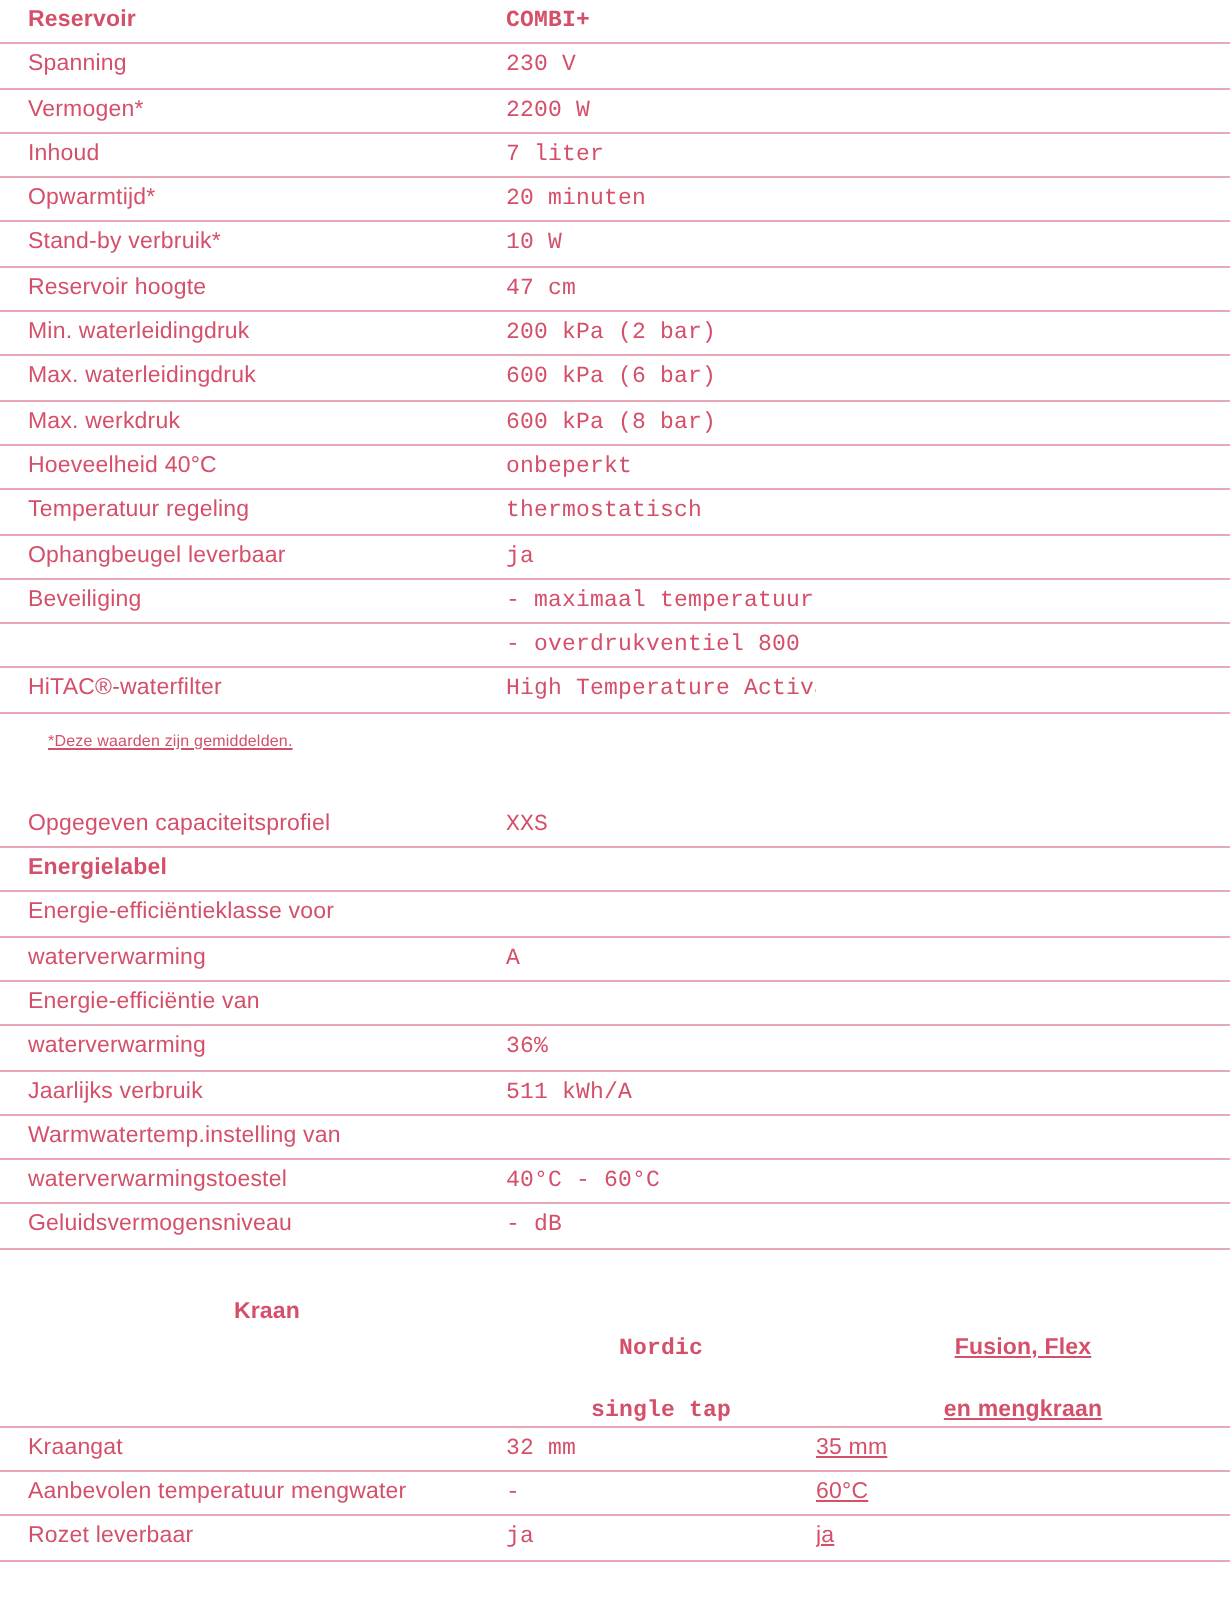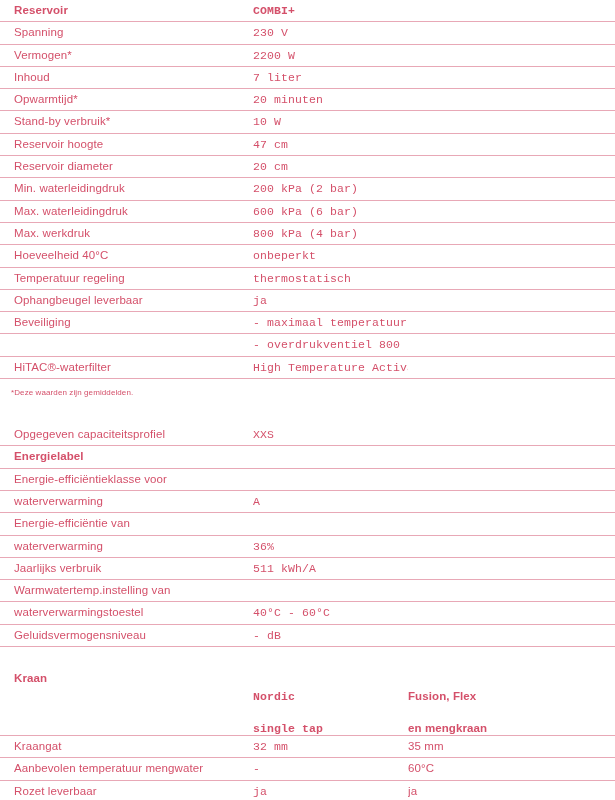--- a/index.html
+++ b/index.html
@@ -45,39 +45,41 @@
     height: 21.3px;
     padding: 0;
     white-space: nowrap;
     overflow: hidden;
   }
   .row.header td {
     font-weight: bold;
   }
   .col-label { width: 253px; padding-left: 14px !important; box-sizing: border-box; }
   .col-val1 { width: 155px; font-family: Liberation Mono, monospace; }
-  .col-val2 { width: auto; }
+  .col-val2 { width: auto; text-decoration: underline; }
 
   .section {
     margin: 0;
   }
   .note {
     font-size: 8px;
     color: #d4506a;
-    padding-left: 11px;
+    padding-left: 24px;
     padding-top: 9px;
     letter-spacing: 0.1px;
+    text-decoration: underline;
   }
   .gap-lg { height: 27px; }
   .gap-md { height: 22px; }
   .two-line-head td {
     white-space: normal;
     line-height: 13.5px;
     padding-top: 3px !important;
     font-weight: bold;
+    text-align: center;
   }
   .row.two-line-head {
     height: 33px;
   }
   .kraan-head-cell span { display: block; margin-top: 18px; }
 </style>
 </head>
 <body>
 
 <div class="page">
@@ -114,37 +116,32 @@
           <td class="col-label">Stand-by verbruik*</td>
           <td class="col-val1">10 W</td>
           <td class="col-val2"></td>
         </tr>
         <tr class="row">
           <td class="col-label">Reservoir hoogte</td>
           <td class="col-val1">47 cm</td>
           <td class="col-val2"></td>
         </tr>
         <tr class="row">
-          <td class="col-label">Reservoir diameter</td>
-          <td class="col-val1">20 cm</td>
-          <td class="col-val2"></td>
-        </tr>
-        <tr class="row">
           <td class="col-label">Min. waterleidingdruk</td>
           <td class="col-val1">200 kPa (2 bar)</td>
           <td class="col-val2"></td>
         </tr>
         <tr class="row">
           <td class="col-label">Max. waterleidingdruk</td>
           <td class="col-val1">600 kPa (6 bar)</td>
           <td class="col-val2"></td>
         </tr>
         <tr class="row">
           <td class="col-label">Max. werkdruk</td>
-          <td class="col-val1">800 kPa (4 bar)</td>
+          <td class="col-val1">600 kPa (8 bar)</td>
           <td class="col-val2"></td>
         </tr>
         <tr class="row">
           <td class="col-label">Hoeveelheid 40°C</td>
           <td class="col-val1">onbeperkt</td>
           <td class="col-val2"></td>
         </tr>
         <tr class="row">
           <td class="col-label">Temperatuur regeling</td>
           <td class="col-val1">thermostatisch</td>

